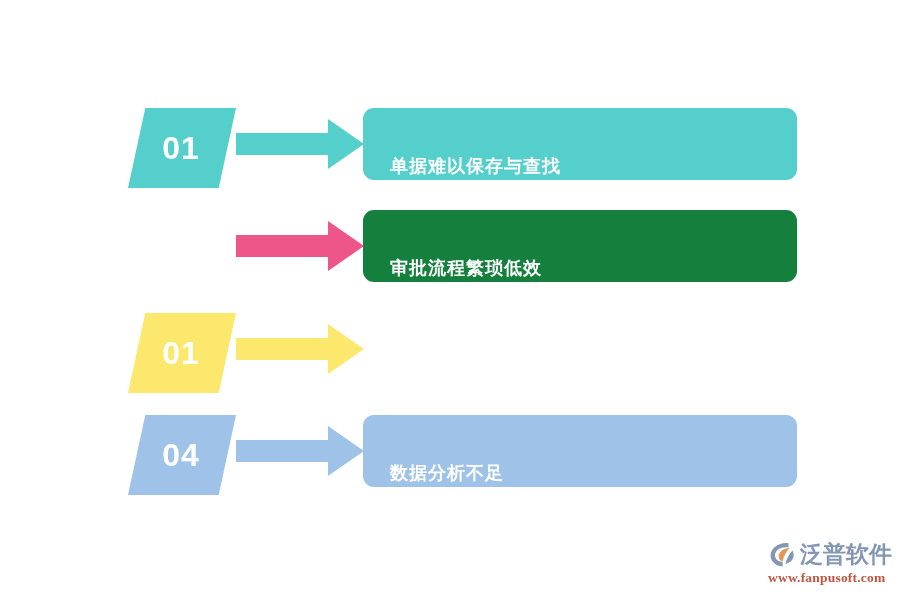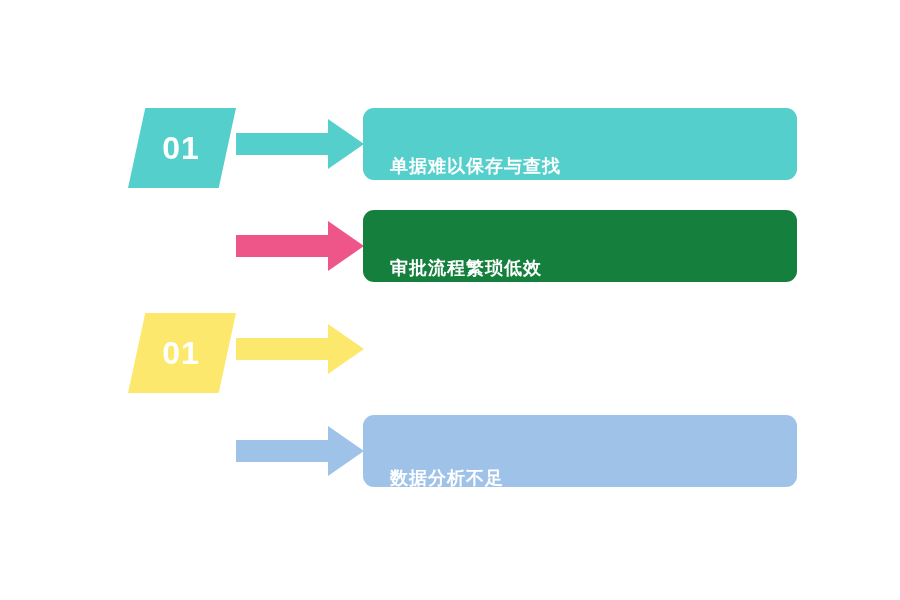--- a/index.html
+++ b/index.html
@@ -179,23 +179,37 @@
     <div class="num-plate" style="background: rgb(253, 232, 110);">
       <span class="num-text">01</span>
     </div>
     <div class="arrow">
       <div class="arrow-shaft" style="background: rgb(253, 232, 110);"></div>
       <div class="arrow-head" style="background: rgb(253, 232, 110);"></div>
     </div>
   </div>
 
   <div class="row" style="top:415px;">
+    <div class="num-plate" style="background: rgb(159, 195, 232);">
+      <span class="num-text">04</span>
+    </div>
     <div class="arrow">
       <div class="arrow-shaft" style="background: rgb(159, 195, 232);"></div>
       <div class="arrow-head" style="background: rgb(159, 195, 232);"></div>
     </div>
-    <div class="bar" style="background: rgb(159, 195, 232); align-items: flex-end;">
+    <div class="bar" style="background: rgb(159, 195, 232);">
       <span class="bar-text">数据分析不足</span>
     </div>
   </div>
 
+  <div id="logo">
+    <div class="logo-top">
+      <svg class="logo-mark" viewBox="0 0 29 27">
+        <path d="M20.5 2.2 C11.5 1.0 3.0 6.5 2.6 14.0 C2.3 20.0 7.4 25.2 14.6 25.4 L14.6 21.0 C9.9 20.8 6.8 17.6 7.0 14.0 C7.3 9.2 12.6 5.4 20.5 6.3 Z" fill="#8397b4"></path>
+        <path d="M21.6 7.0 C15.6 7.2 10.8 10.9 10.6 15.2 C10.5 17.6 12.0 19.7 14.4 20.7 C15.6 15.6 18.1 10.7 21.6 7.0 Z" fill="#e4975a"></path>
+        <path d="M24.4 9.6 C21.0 13.2 18.6 17.9 17.6 22.9 C21.9 22.0 25.2 18.9 25.6 15.0 C25.8 13.1 25.4 11.2 24.4 9.6 Z" fill="#8397b4"></path>
+      </svg>
+      <span class="logo-name" style="color: rgb(131, 151, 180);">泛普软件</span>
+    </div>
+    <div class="logo-url" style="color: rgb(192, 85, 63);">www.fanpusoft.com</div>
+  </div>
 
 </div>
 
 </body></html>

